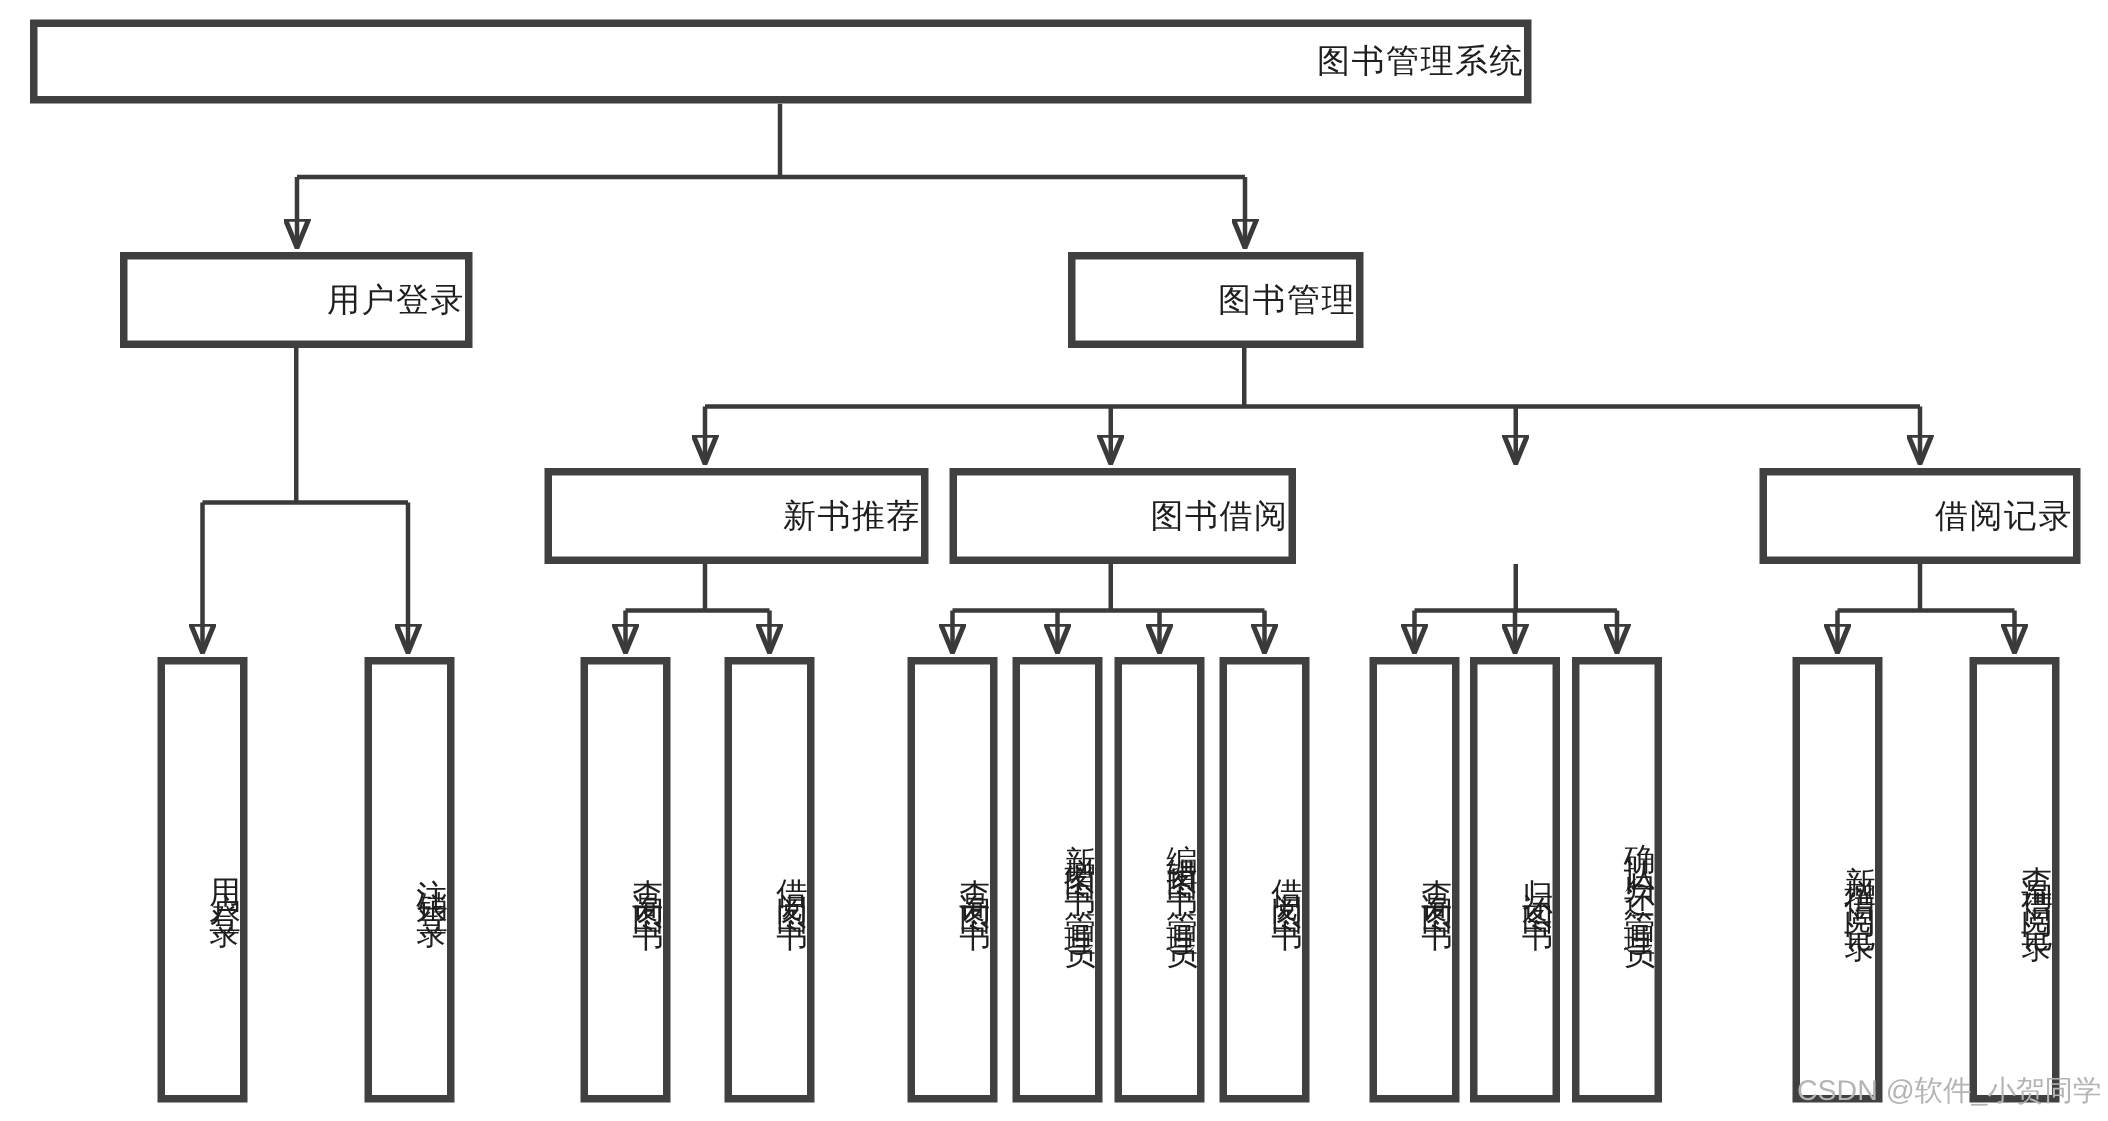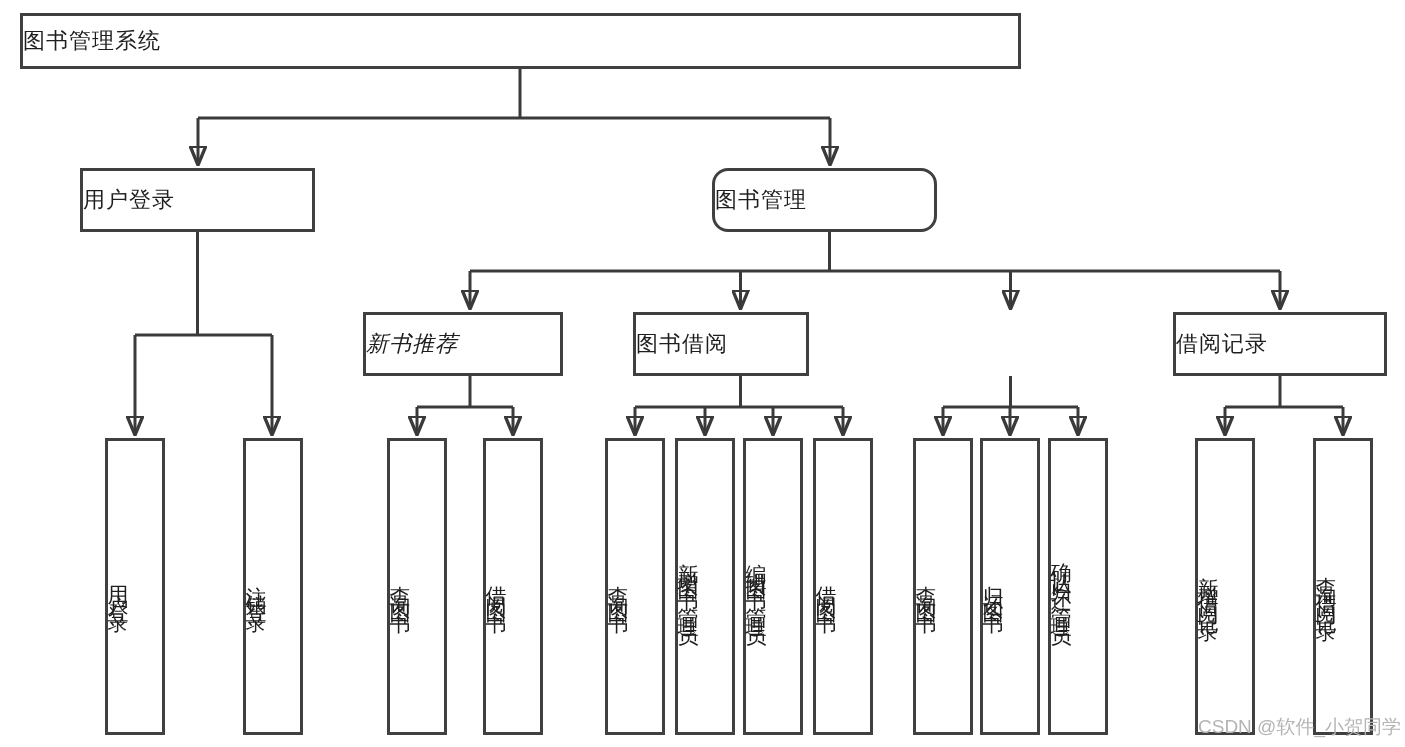--- a/index.html
+++ b/index.html
@@ -22,25 +22,25 @@
     pointer-events: none;
   }
   .wires path {
     stroke: #3a3a3a;
     stroke-width: 3;
     fill: none;
   }
   .box {
     position: absolute;
     box-sizing: border-box;
-    border: 3px solid #404040;
+    border: 5px solid #404040;
     background: #ffffff;
     display: flex;
     align-items: center;
-    justify-content: flex-start;
+    justify-content: flex-end;
     color: #1e1e1e;
   }
   .htext {
     font-size: 22px;
     letter-spacing: 1px;
     white-space: nowrap;
   }
   .vtext {
     writing-mode: vertical-rl;
     text-orientation: mixed;
@@ -113,28 +113,28 @@
     <path d="M1343,407 V434" marker-end="url(#arw)"></path>
   </svg>
 
   <div class="box" style="left:20px; top:13px; width:1001px; height:56px;">
     <span class="htext">图书管理系统</span>
   </div>
 
   <div class="box" style="left:80px; top:168px; width:235px; height:64px;">
     <span class="htext">用户登录</span>
   </div>
-  <div class="box" style="left:712px; top:168px; width:225px; height:64px;border-radius:16px;">
+  <div class="box" style="left:712px; top:168px; width:197px; height:64px;">
     <span class="htext">图书管理</span>
   </div>
 
-  <div class="box" style="left:363px; top:312px; width:200px; height:64px;font-style:italic;">
+  <div class="box" style="left:363px; top:312px; width:256px; height:64px;">
     <span class="htext">新书推荐</span>
   </div>
-  <div class="box" style="left:633px; top:312px; width:176px; height:64px;">
+  <div class="box" style="left:633px; top:312px; width:231px; height:64px;">
     <span class="htext">图书借阅</span>
   </div>
   <div class="box" style="left:1173px; top:312px; width:214px; height:64px;">
     <span class="htext">借阅记录</span>
   </div>
 
   <div class="box" style="left:105px; top:438px; width:60px; height:297px;">
     <span class="vtext">用户登录</span>
   </div>
   <div class="box" style="left:243px; top:438px; width:60px; height:297px;">

